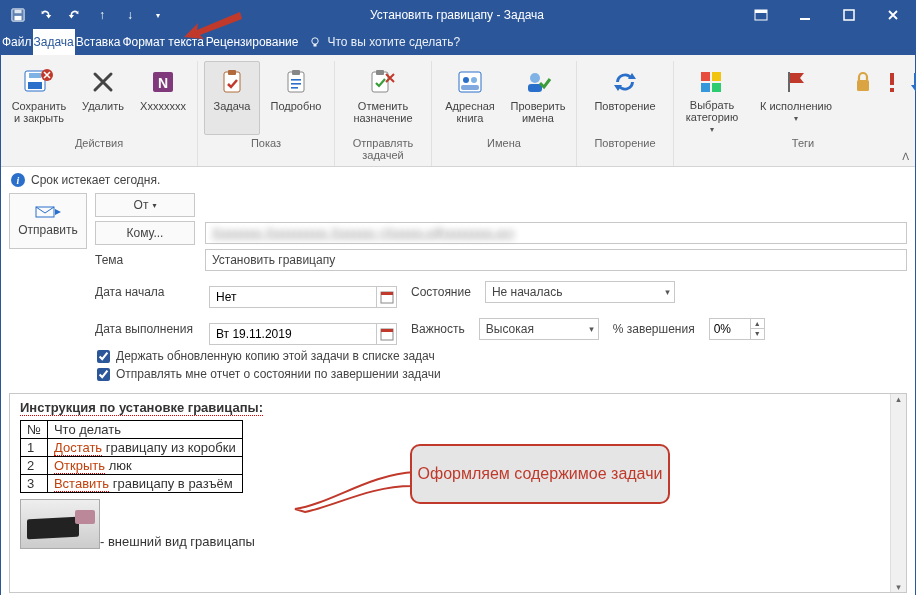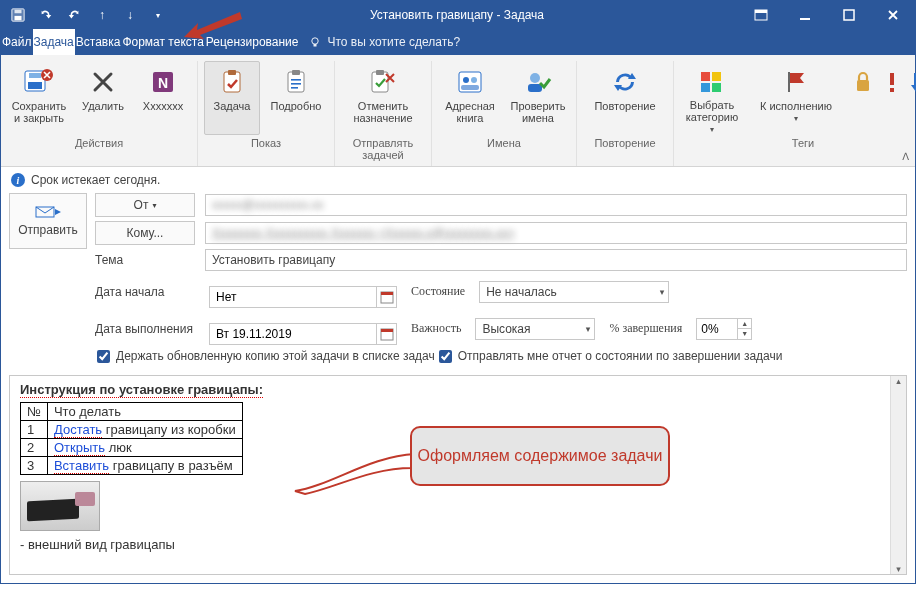--- a/index.html
+++ b/index.html
@@ -54,33 +54,33 @@
   .field.blur { color: transparent; text-shadow: 0 0 6px #888; }
   .datebox { width: 188px; display: flex; align-items: flex-end; border: 1px solid #c8c8c8; height: 22px; margin-top: 11px; }
   .datebox input { border: none; outline: none; font-size:12px; padding:0 6px; width: 100%; height:100%; }
   .calbtn { width: 22px; height: 20px; border-left: 1px solid #c8c8c8; display:flex;align-items:center;justify-content:center; }
   .sel { border: 1px solid #c8c8c8; height: 22px; display:flex;align-items:center; padding:0 6px; background:#fff; font-size:12px; color:#444; position:relative; }
   .sel .car { position:absolute; right:4px; top:50%; transform:translateY(-50%); font-size:9px; color:#555; }
   .spin { width: 56px; height:22px; border:1px solid #c8c8c8; display:flex; }
   .spin input { border:none; outline:none; width:40px; font-size:12px; padding:0 4px; }
   .spin .spbtns { width:14px; display:flex;flex-direction:column;border-left:1px solid #c8c8c8; }
   .spin .sp { flex:1; font-size:7px; display:flex;align-items:center;justify-content:center; color:#555; }
-  .mlabel { font-size: 12px; color: #444; font-family: Liberation Serif, serif; }
+  .mlabel { font-size: 12px; color: #444; }
   .cbrow { display:flex; align-items:center; gap:6px; padding-left: 0; font-size:12px; color:#444; }
   .cbrow input { accent-color: #2B579A; }
-  .form2 { padding: 4px 8px 8px 96px; display:flex;flex-direction:row;gap:4px; }
+  .form2 { padding: 4px 8px 8px 96px; display:flex;flex-direction:column;gap:4px; }
 
   
   .editor-wrap { position: relative; margin: 4px 8px 8px; border:1px solid #c8c8c8; height: 200px; }
   .editor { position:absolute; inset:0 16px 0 0; padding:6px 10px; font-size:13px; overflow:auto; }
   .editor h4 { font-size:13px; font-weight:bold; display:inline-block; border-bottom: 1px dotted #d00; }
   .etable { border-collapse: collapse; margin-top:4px; font-size:13px; }
   .etable th, .etable td { border:1px solid #000; padding:1px 6px; text-align:left; font-weight:normal; }
-  .etable td .r1 { color:#1d4ed8; border-bottom:1px dotted #d00; }
-  .caption { display:flex; gap:6px; margin-top:6px; font-size:13px;flex-direction:column; }
+  .etable td .r1 { color:#c2410c; border-bottom:1px dotted #d00; }
+  .caption { display:flex; align-items:flex-end; margin-top:6px; font-size:13px; }
   .thumb { width:80px; height:50px; background: linear-gradient(#eee,#ccc); border:1px solid #aaa; position:relative; }
   .thumb::before { content:""; position:absolute; left:6px; top:18px; width:52px; height:20px; background:#222; border-radius:2px; transform: skewY(-3deg); }
   .thumb::after { content:""; position:absolute; right:4px; top:10px; width:20px; height:14px; background:#b89; border-radius:2px; }
   .vscroll { position:absolute; right:0; top:0; bottom:0; width:16px; background:#f0f0f0; border-left:1px solid #ddd; display:flex;flex-direction:column;justify-content:space-between;align-items:center; font-size:9px; color:#666; }
   .vscroll .bar { width:10px; flex:1; margin:2px 0; }
 
   
   .callout { position:absolute; left:400px; top:50px; width:260px; height:60px; border:2px solid #c0392b; border-radius:10px; background:#e5e5e5; display:flex;align-items:center;justify-content:center; text-align:center; color:#c0392b; font-size:16px; padding:4px; z-index:5; }
   .callout-tail { position:absolute; z-index:4; }
 
@@ -196,21 +196,21 @@
             </div>
           <div class="rlabel">Удалить</div>
         </div>
         <div class="rbtn narrow">
           <div class="ricon">
               <svg width="28" height="28" viewBox="0 0 28 28">
                 <rect x="4" y="4" width="20" height="20" rx="2" fill="#80397B"></rect>
                 <text x="14" y="20" text-anchor="middle" font-size="14" fill="#fff" font-family="Segoe UI" font-weight="bold">N</text>
               </svg>
             </div>
-          <div class="rlabel">Xxxxxxx</div>
+          <div class="rlabel">Xxxxxxxx</div>
         </div>
       </div>
       <div class="glabel">Действия</div>
     </div>
 
     <div class="group">
       <div class="btns">
         <div class="rbtn active narrow">
           <div class="ricon">
               <svg width="26" height="28" viewBox="0 0 26 28">
@@ -370,21 +370,20 @@
           <polygon points="20,4 26,7 20,10" fill="#2a6fc9"></polygon>
         </svg>
       <span>Отправить</span>
     </div>
     <div class="rows">
       <div class="row">
         <div class="lblbtn">
             <span>От</span>
             <span style="font-size:8px;margin-left:4px;">▾</span>
           </div>
-        <div class="field blur">xxxxx@xxxxxxxxx.xx</div>
       </div>
       <div class="row">
         <div class="lblbtn">
             <span>Кому...</span>
           </div>
         <div class="field blur" style="text-decoration:underline;">Xxxxxxxx Xxxxxxxxxx Xxxxxxx &lt;Xxxxxx.x@xxxxxxxx.xx&gt;</div>
       </div>
       <div class="row">
         <div class="lbltext">Тема</div>
         <div class="field">

